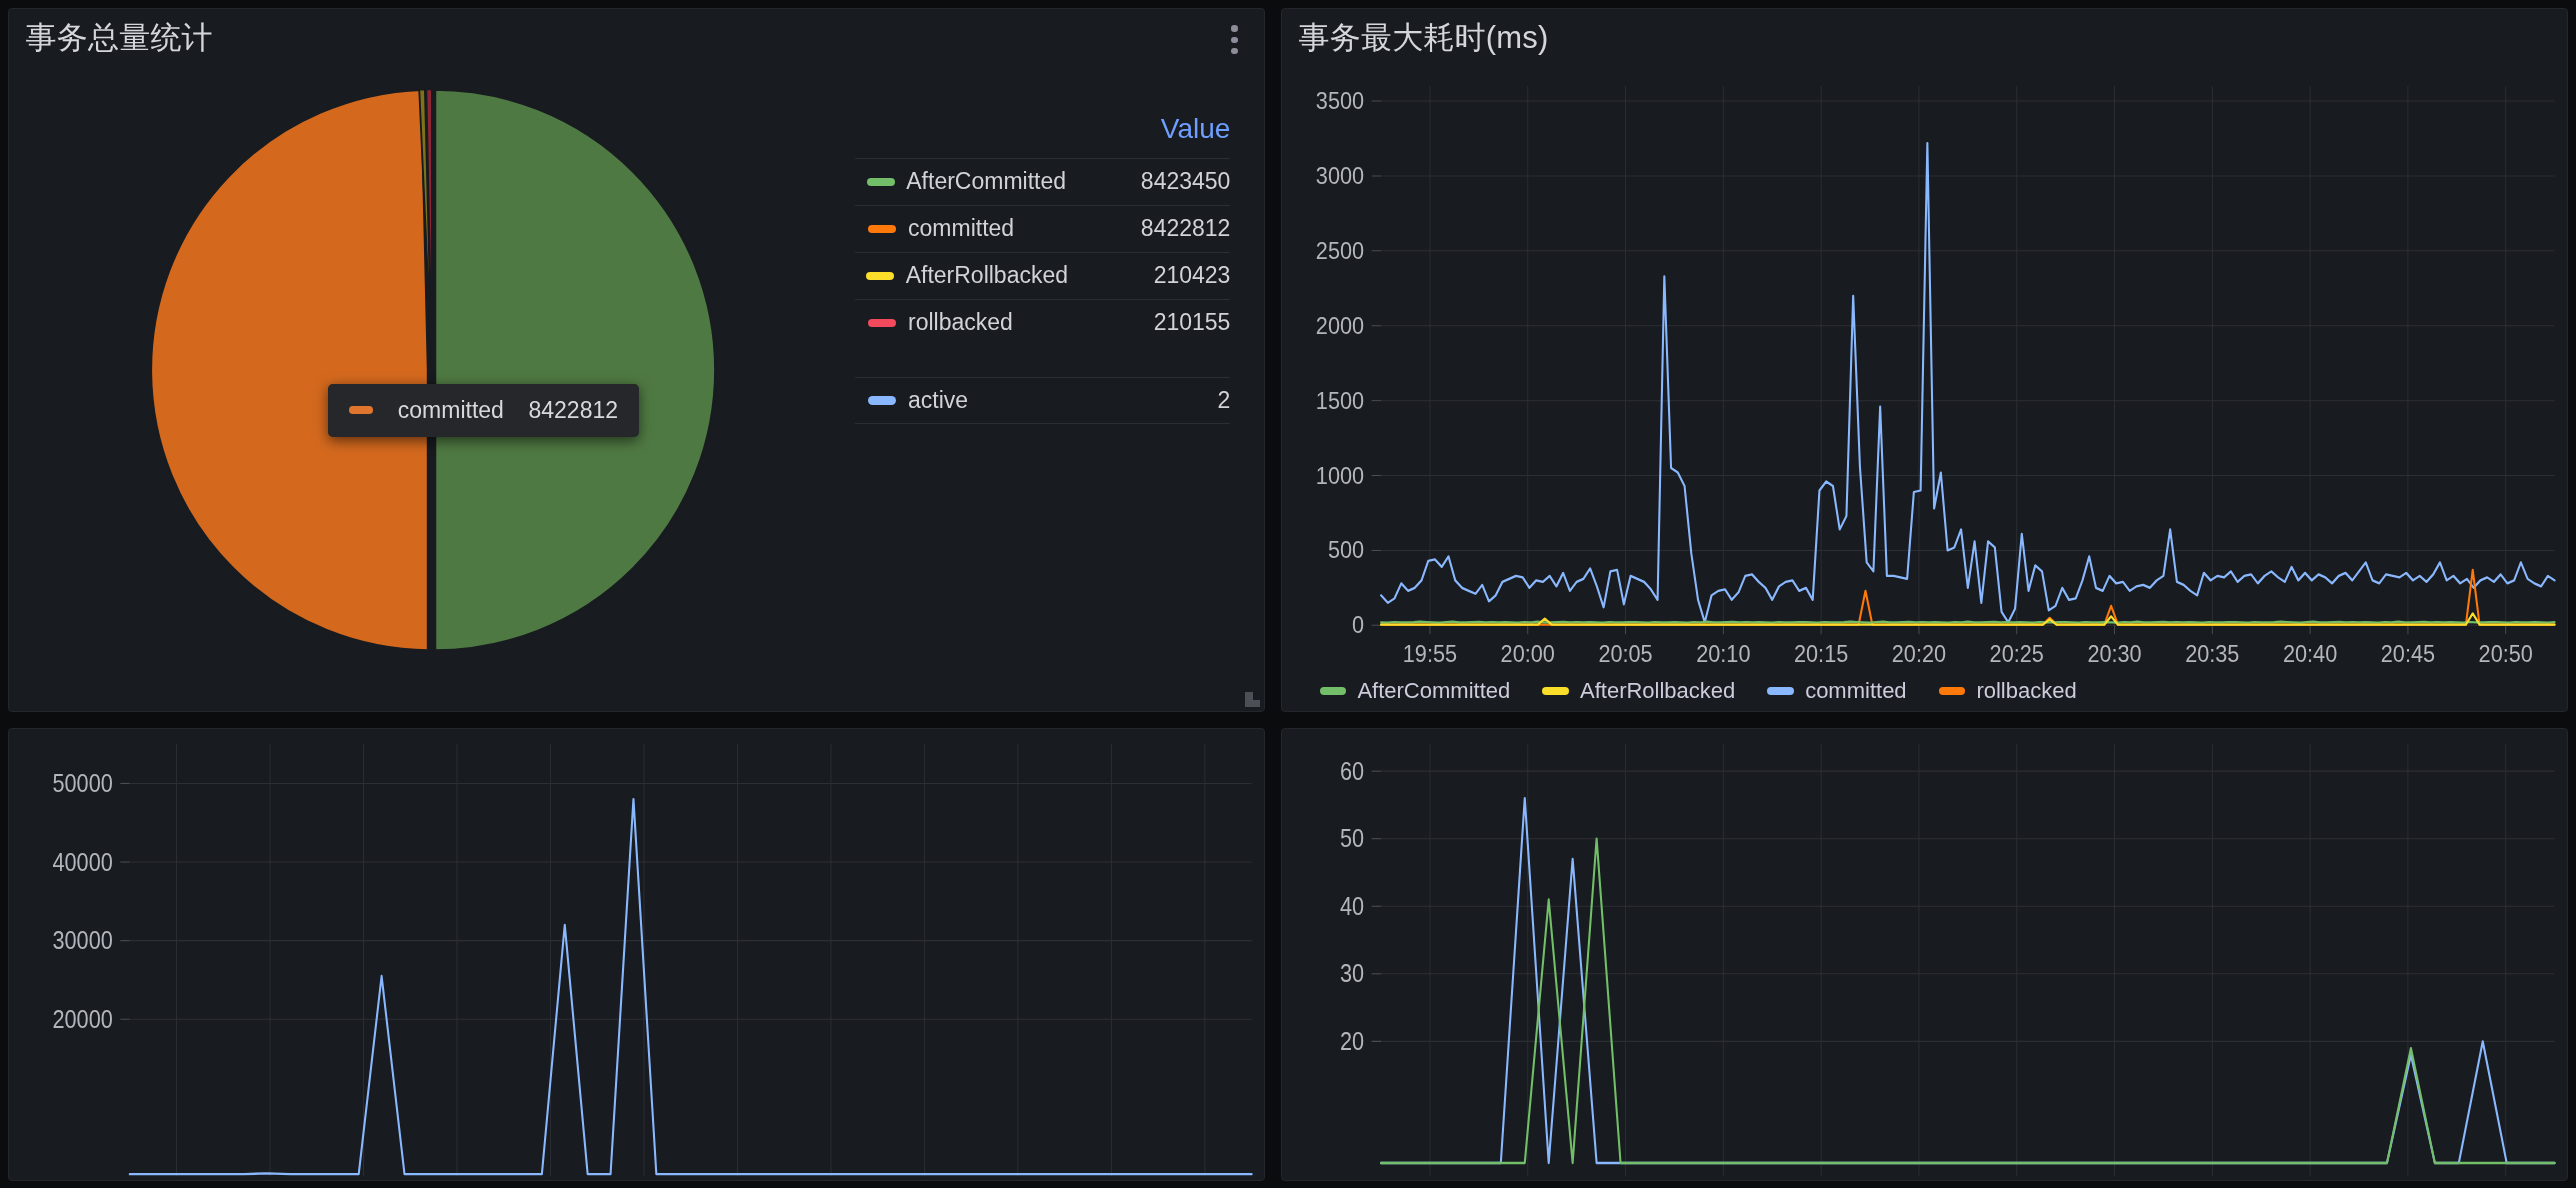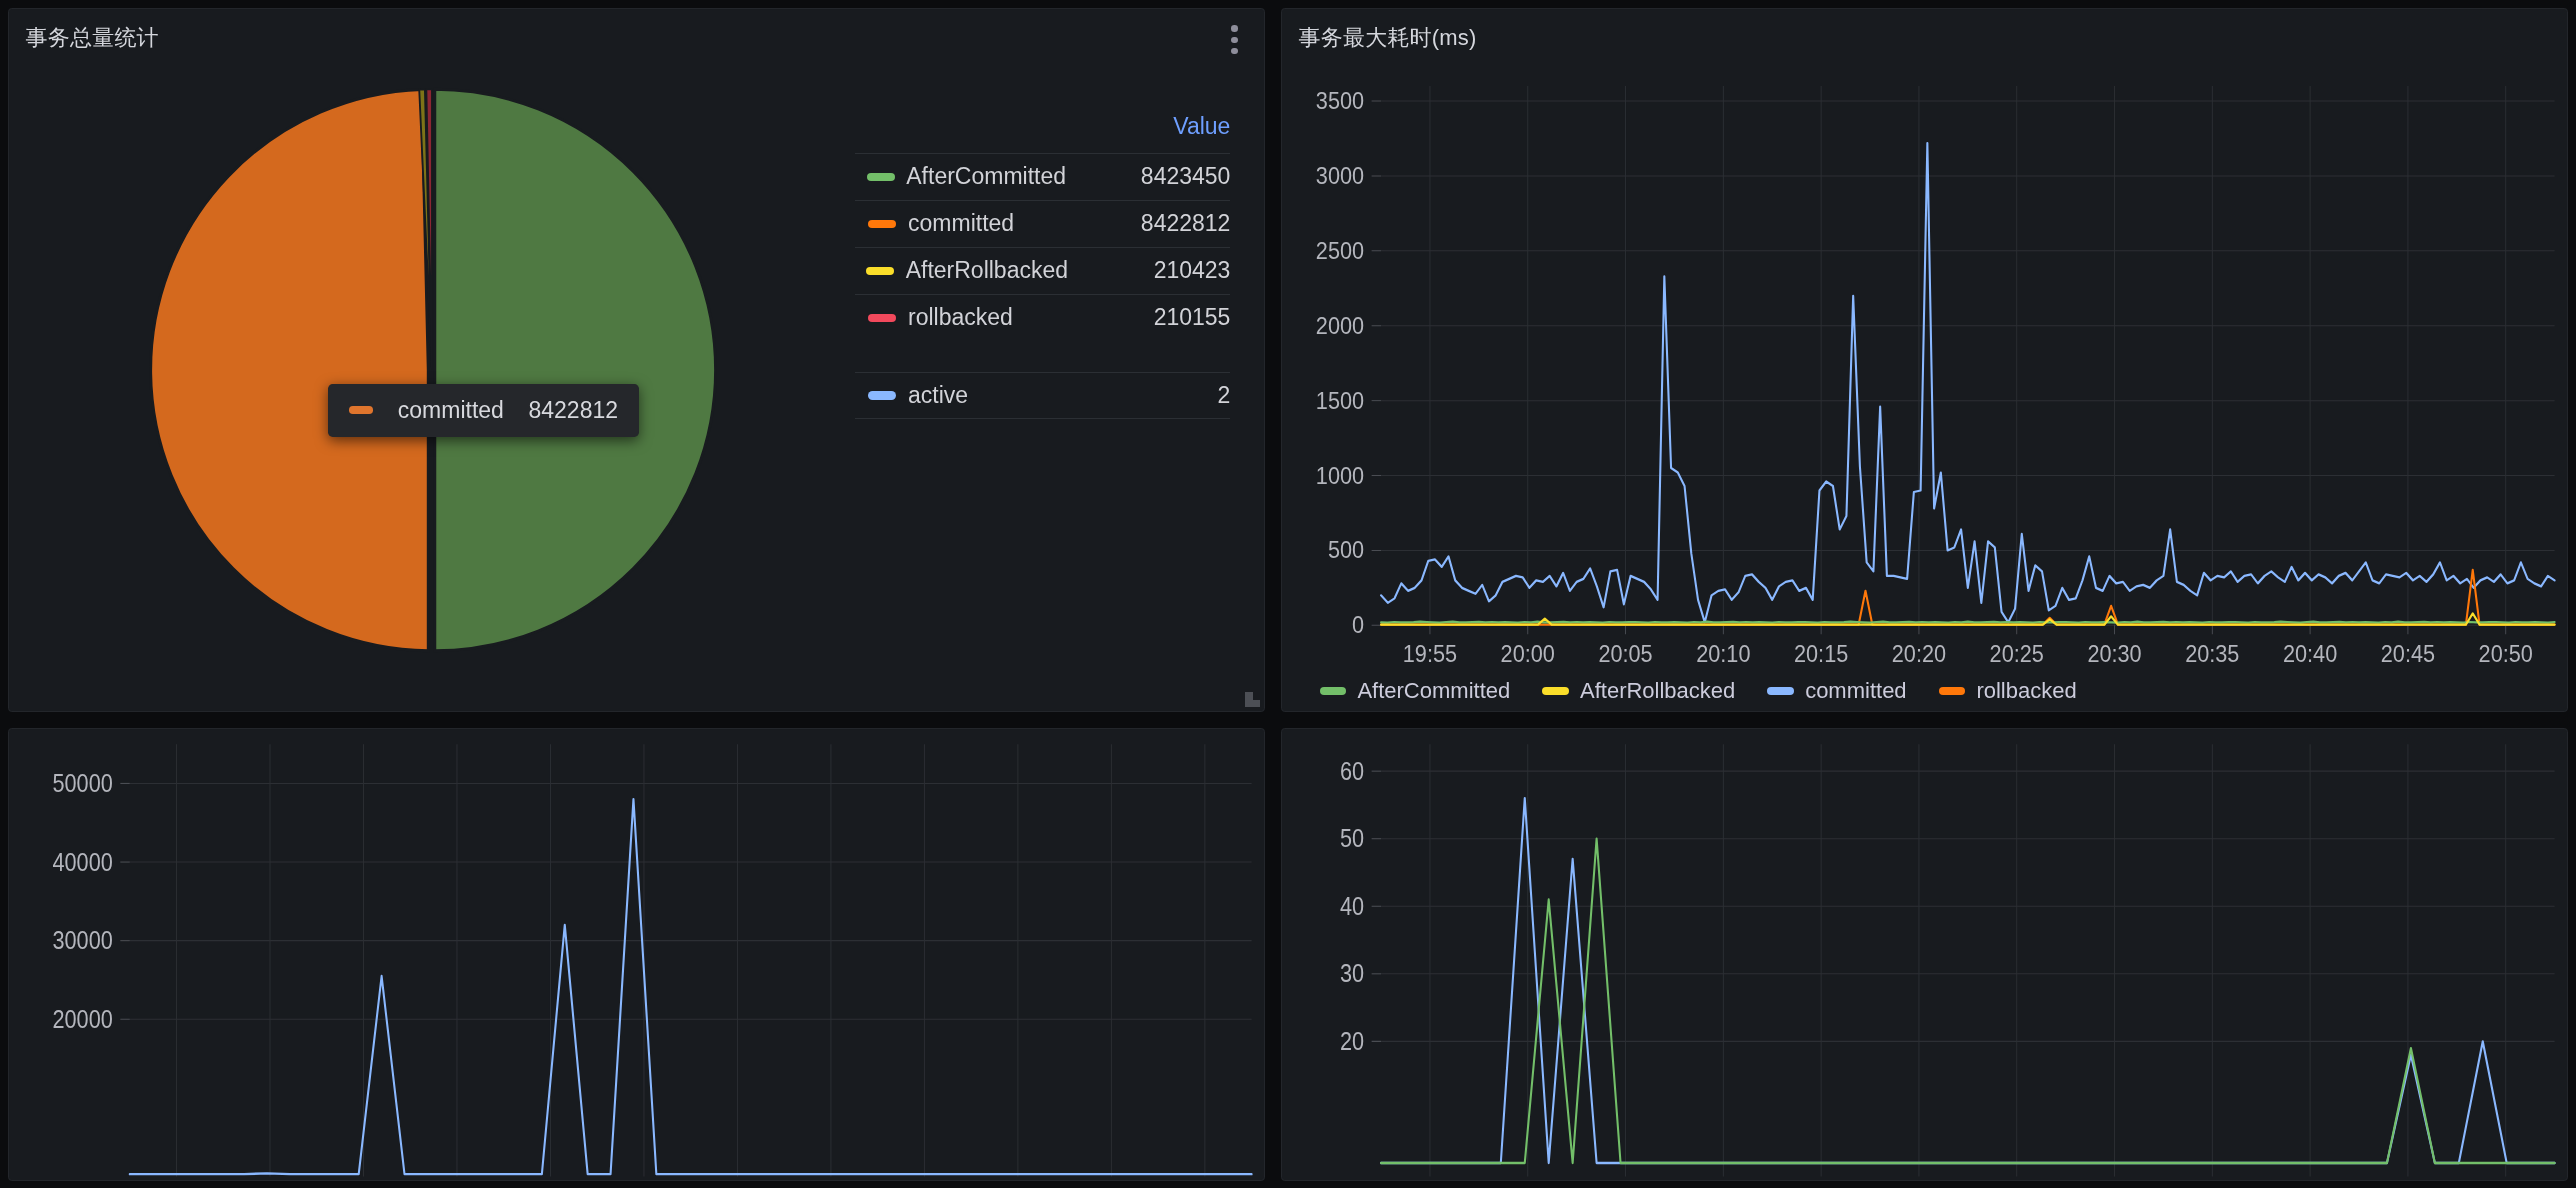--- a/index.html
+++ b/index.html
@@ -29,21 +29,21 @@
   }
   .panel-header {
     height: 59px;
     flex: 0 0 59px;
     display: flex;
     align-items: center;
     padding: 0 17px;
     position: relative;
   }
   .panel-title {
-    font-size: 22px;
+    font-size: 31px;
     font-weight: 500;
     color: #d4d6dc;
     letter-spacing: 0.2px;
   }
   .panel-menu {
     position: absolute;
     right: 13.2px; top: 11.3px;
     width: 34px; height: 40px;
     display: flex; flex-direction: column;
     align-items: center; justify-content: center;
@@ -101,21 +101,21 @@
   .legend-table {
     flex: 1 1 auto;
     padding: 45px 34px 0 0;
     min-width: 0;
   }
   .lt-headrow {
     display: flex; justify-content: flex-end;
     padding: 0 0 13.2px 0;
   }
   .lt-head {
-    font-size: 23px; color: #6e9fff; font-weight: 500;
+    font-size: 28px; color: #6e9fff; font-weight: 500;
     width: 170px; text-align: right;
   }
   .lt-row {
     display: flex; align-items: center;
     border-top: 0.9px solid #2b2f34;
     height: 47px;
   }
   .lt-row:last-child { border-bottom: 0.9px solid #2b2f34; margin-top: 31px; }
   .lt-swatch-cell { width: 53px; display: flex; justify-content: center; }
   .lt-swatch { width: 28px; height: 8.5px; border-radius: 4.7px; display: block; }

